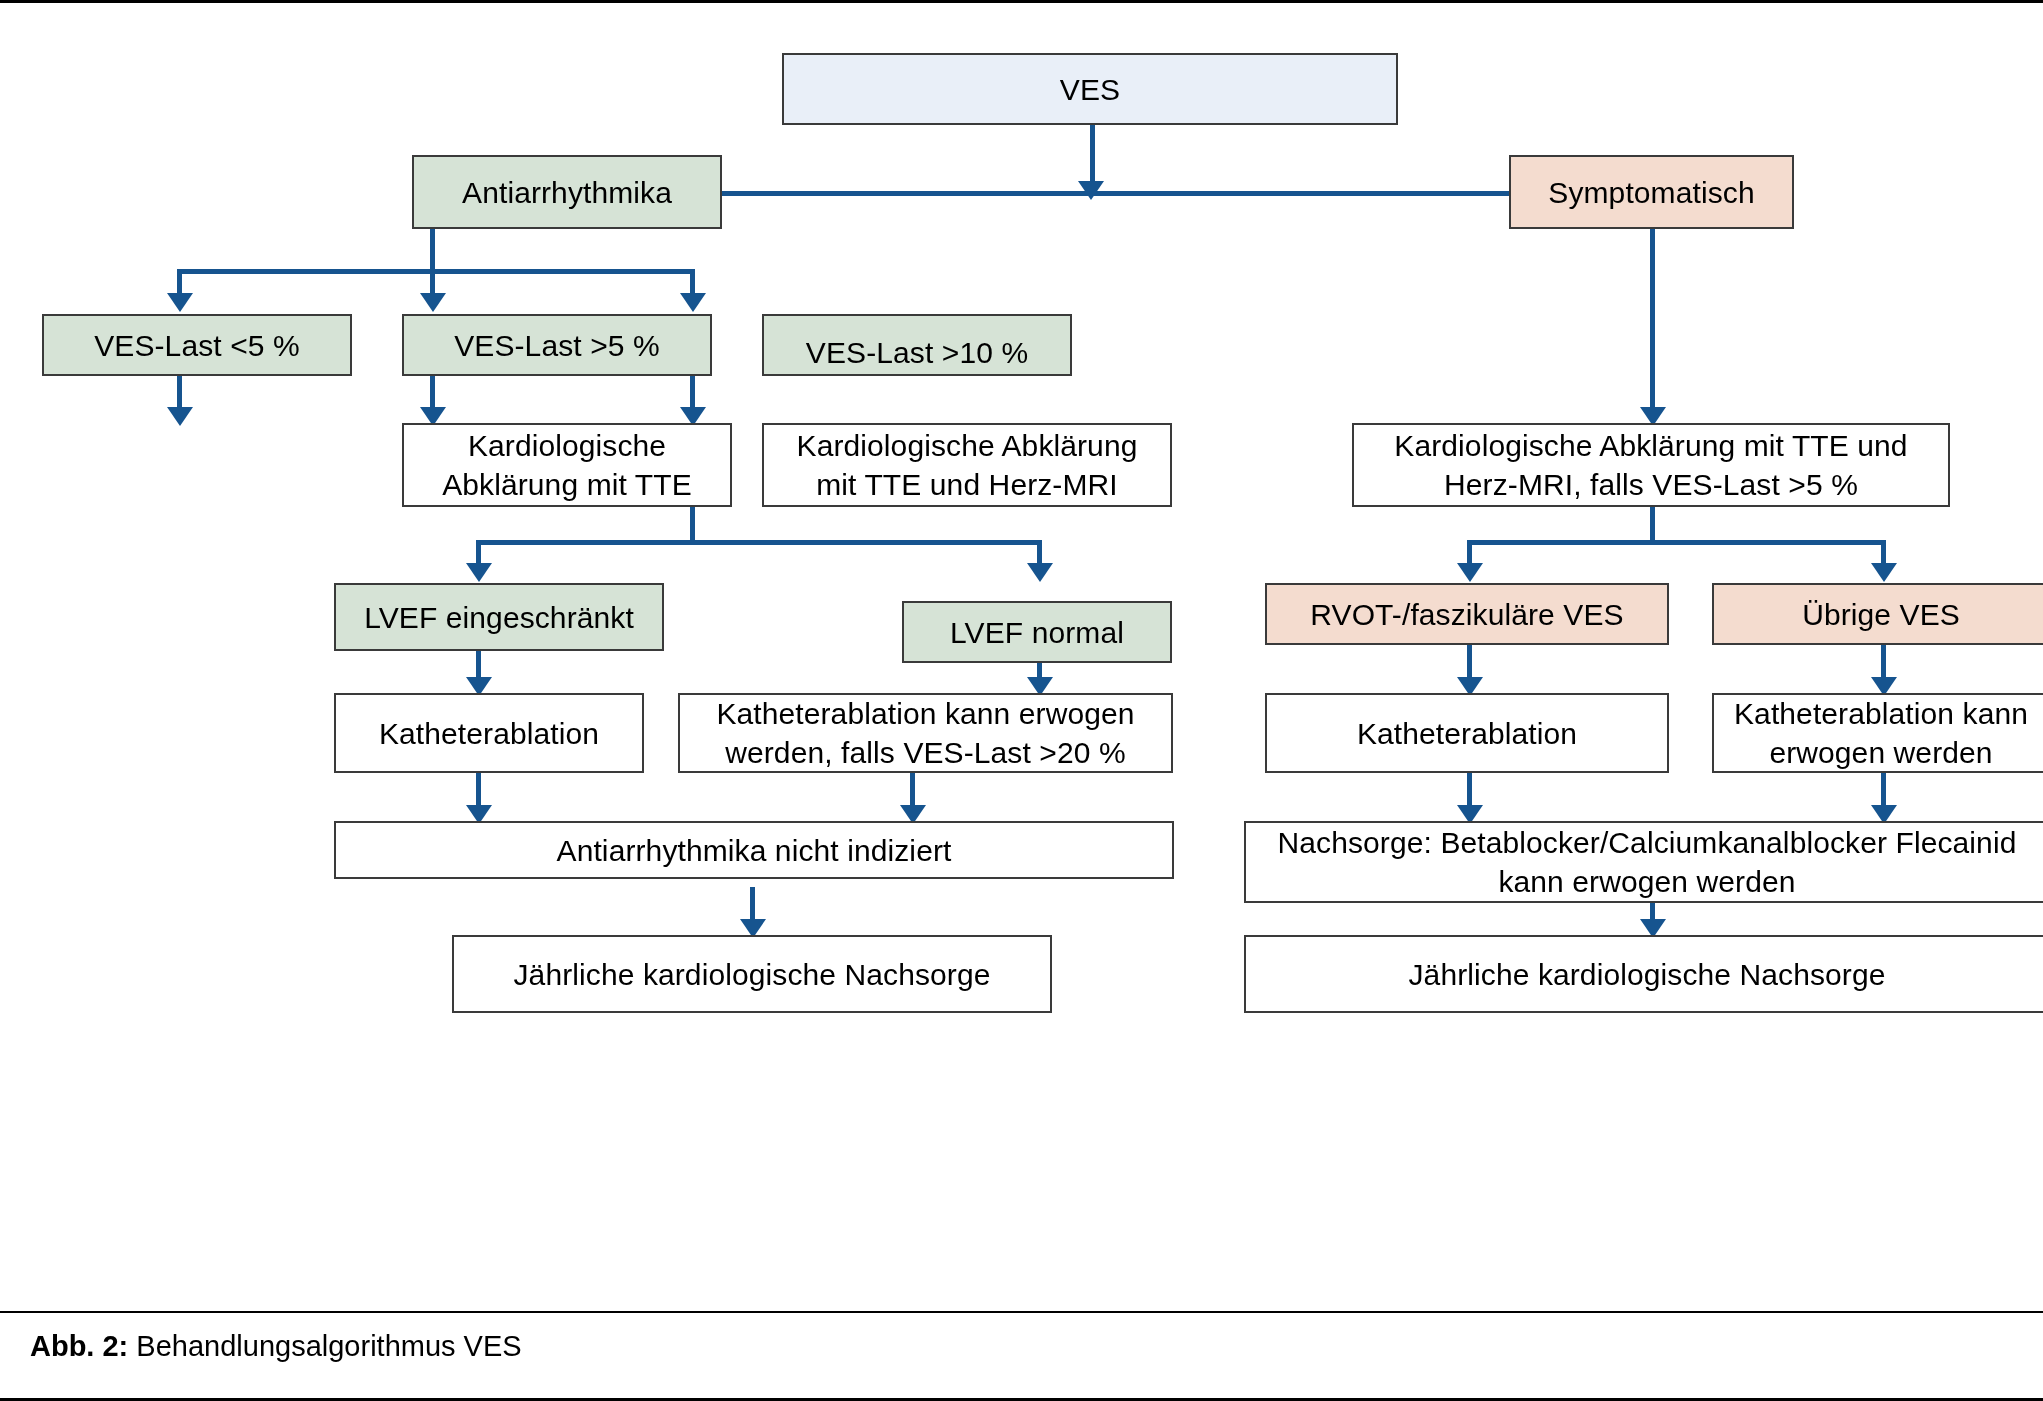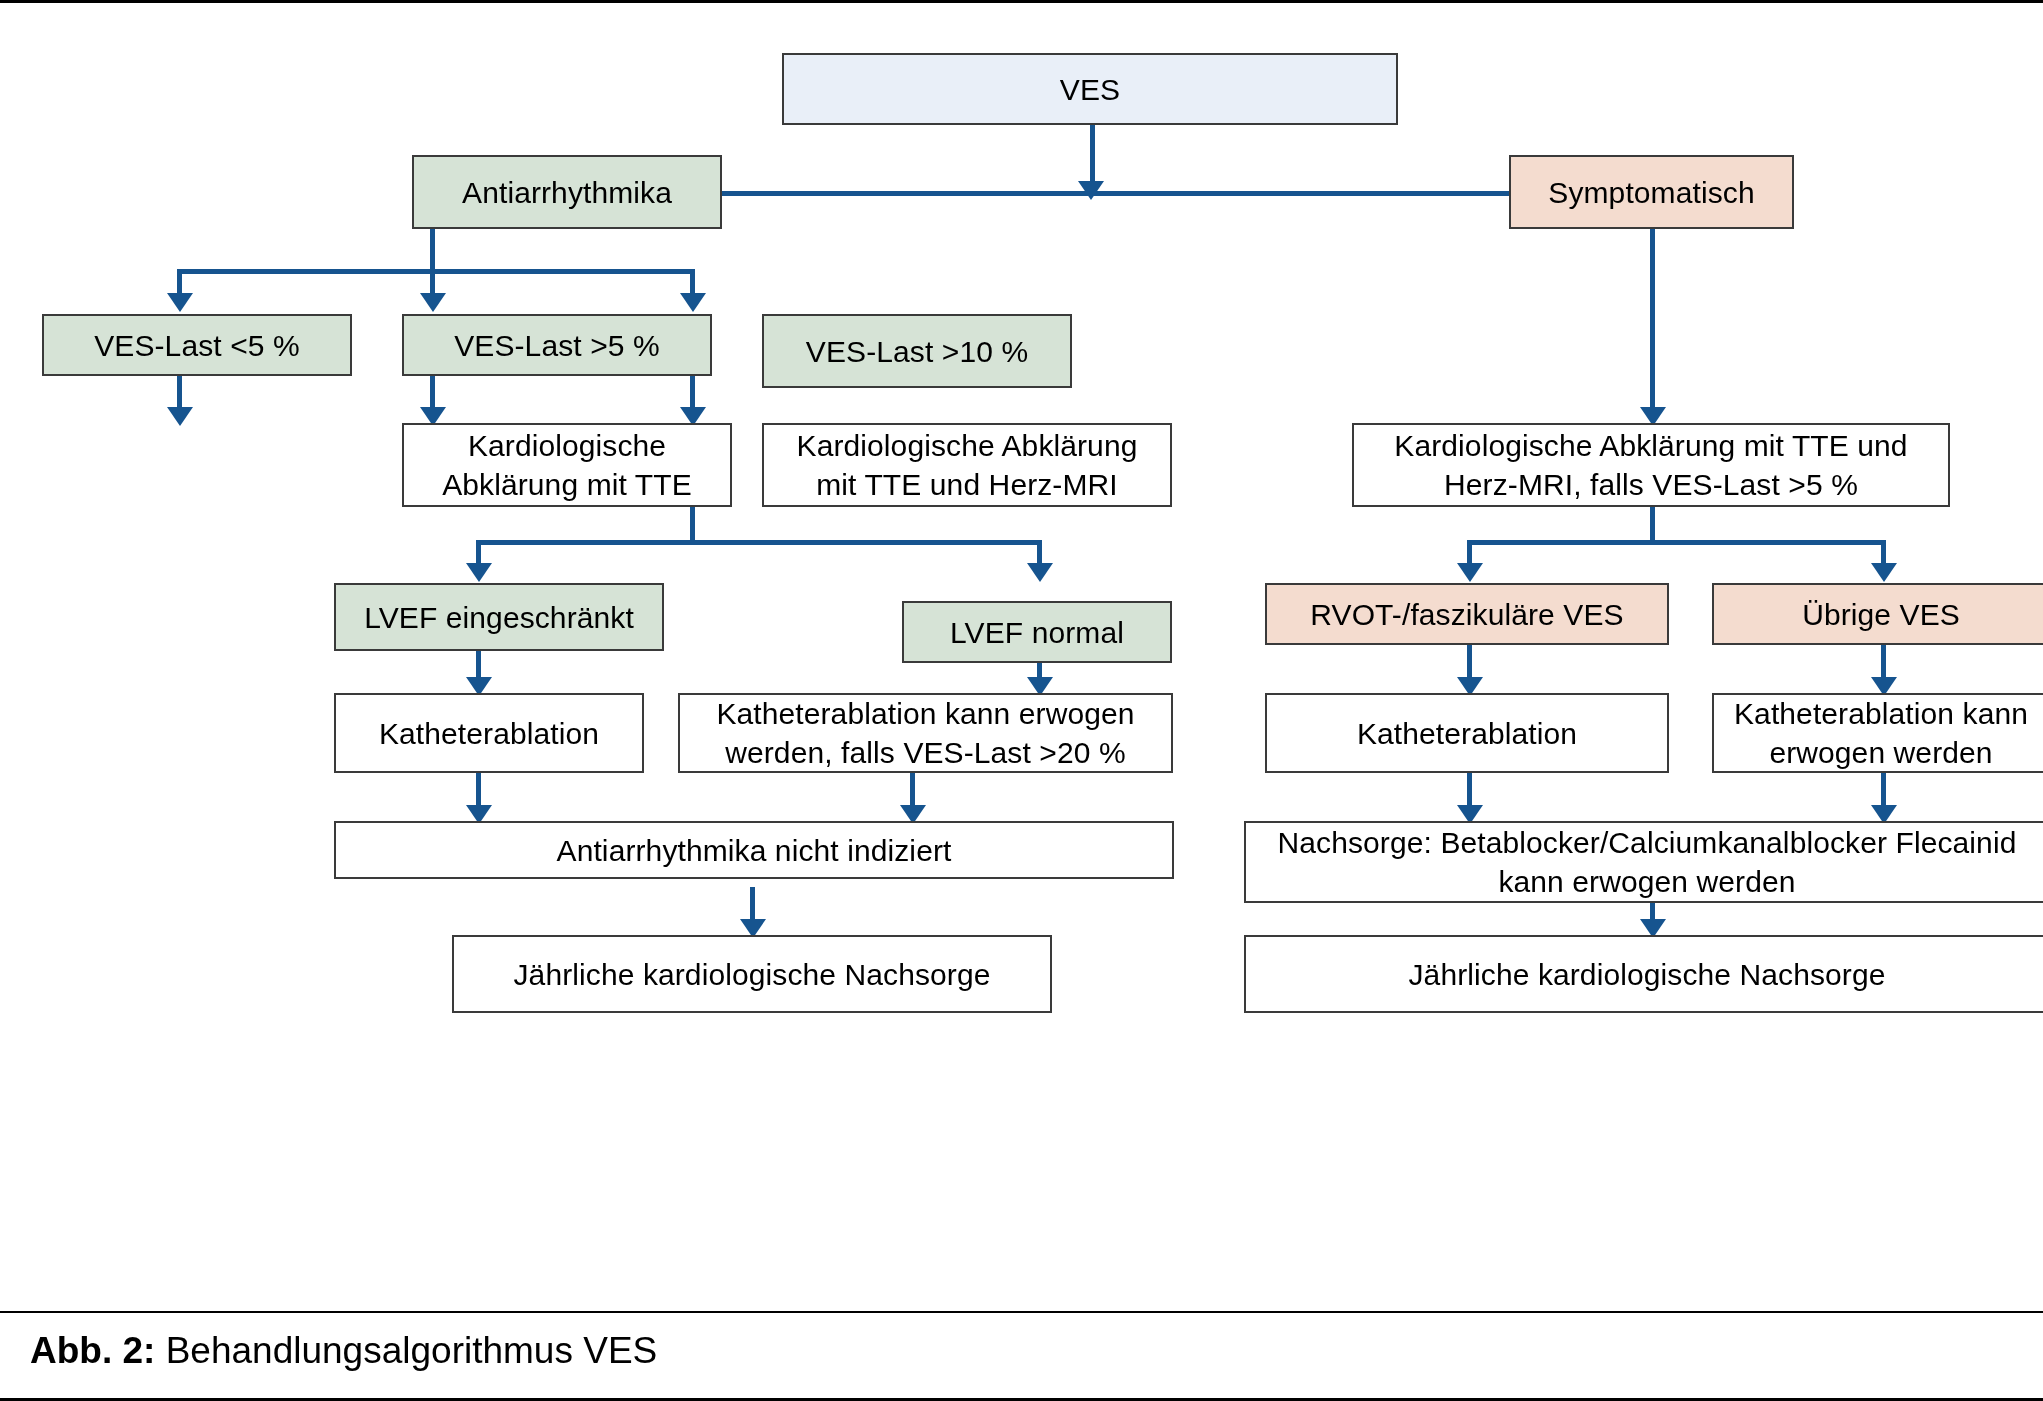--- a/index.html
+++ b/index.html
@@ -82,21 +82,21 @@
     border-left: 13px solid transparent;
     border-right: 13px solid transparent;
     border-top: 19px solid #16548f;
   }
 
   
   #caption {
     position: absolute;
     left: 30px;
     top: 1330px;
-    font-size: 37px;
+    font-size: 29px;
     color: #000000;
     white-space: nowrap;
   }
   #caption .lbl { font-weight: bold; }
   #caption .cap-text { font-weight: normal; }
 </style>
 </head>
 <body>
 
 <div id="page">
@@ -186,21 +186,21 @@
     </div>
 
     <div class="node green" style="left:30px; top:311px; width:310px; height:62px;">
       <span class="txt">VES-Last &lt;5 %</span>
     </div>
 
     <div class="node green" style="left:390px; top:311px; width:310px; height:62px;">
       <span class="txt">VES-Last &gt;5 %</span>
     </div>
 
-    <div class="node green" style="left:750px; top:311px; width:310px; height:74px;">
+    <div class="node green" style="left:750px; top:311px; width:310px; height:62px;align-items:flex-end;">
       <span class="txt">VES-Last &gt;10 %</span>
     </div>
 
 
     <div class="node white" style="left:390px; top:420px; width:330px; height:84px;">
       <span class="txt">Kardiologische
 Abklärung mit TTE</span>
     </div>
 
     <div class="node white" style="left:750px; top:420px; width:410px; height:84px;">

